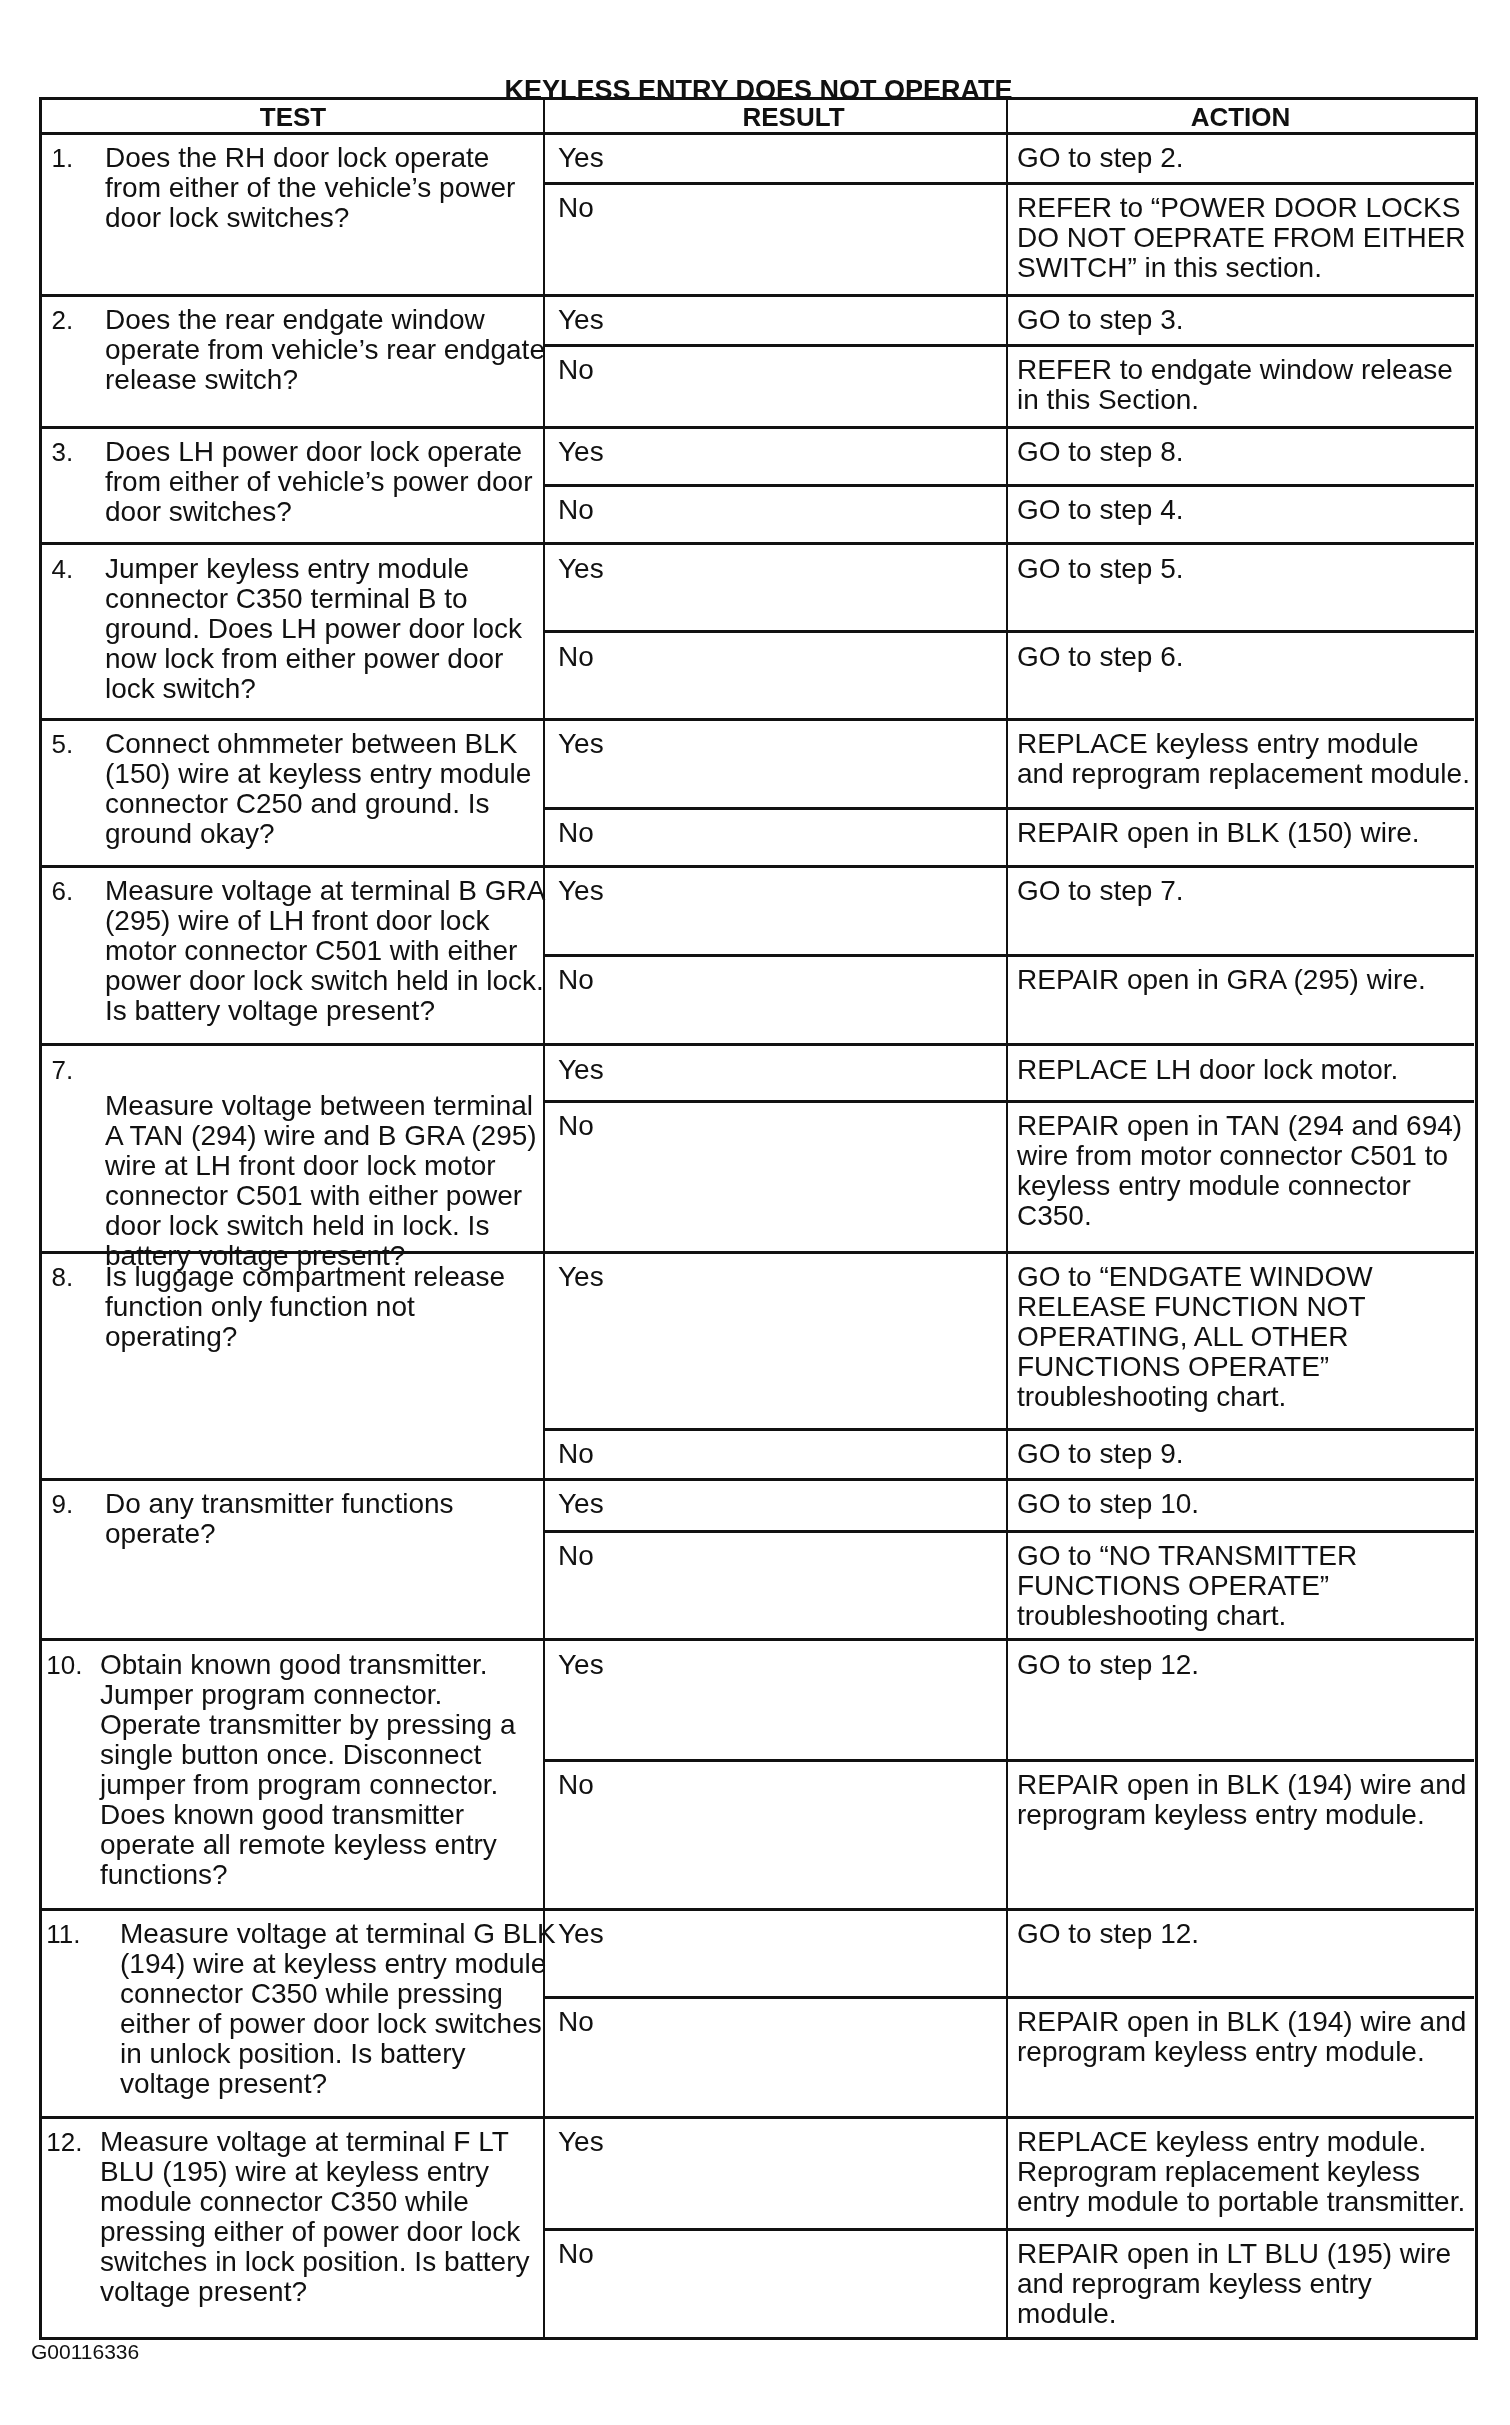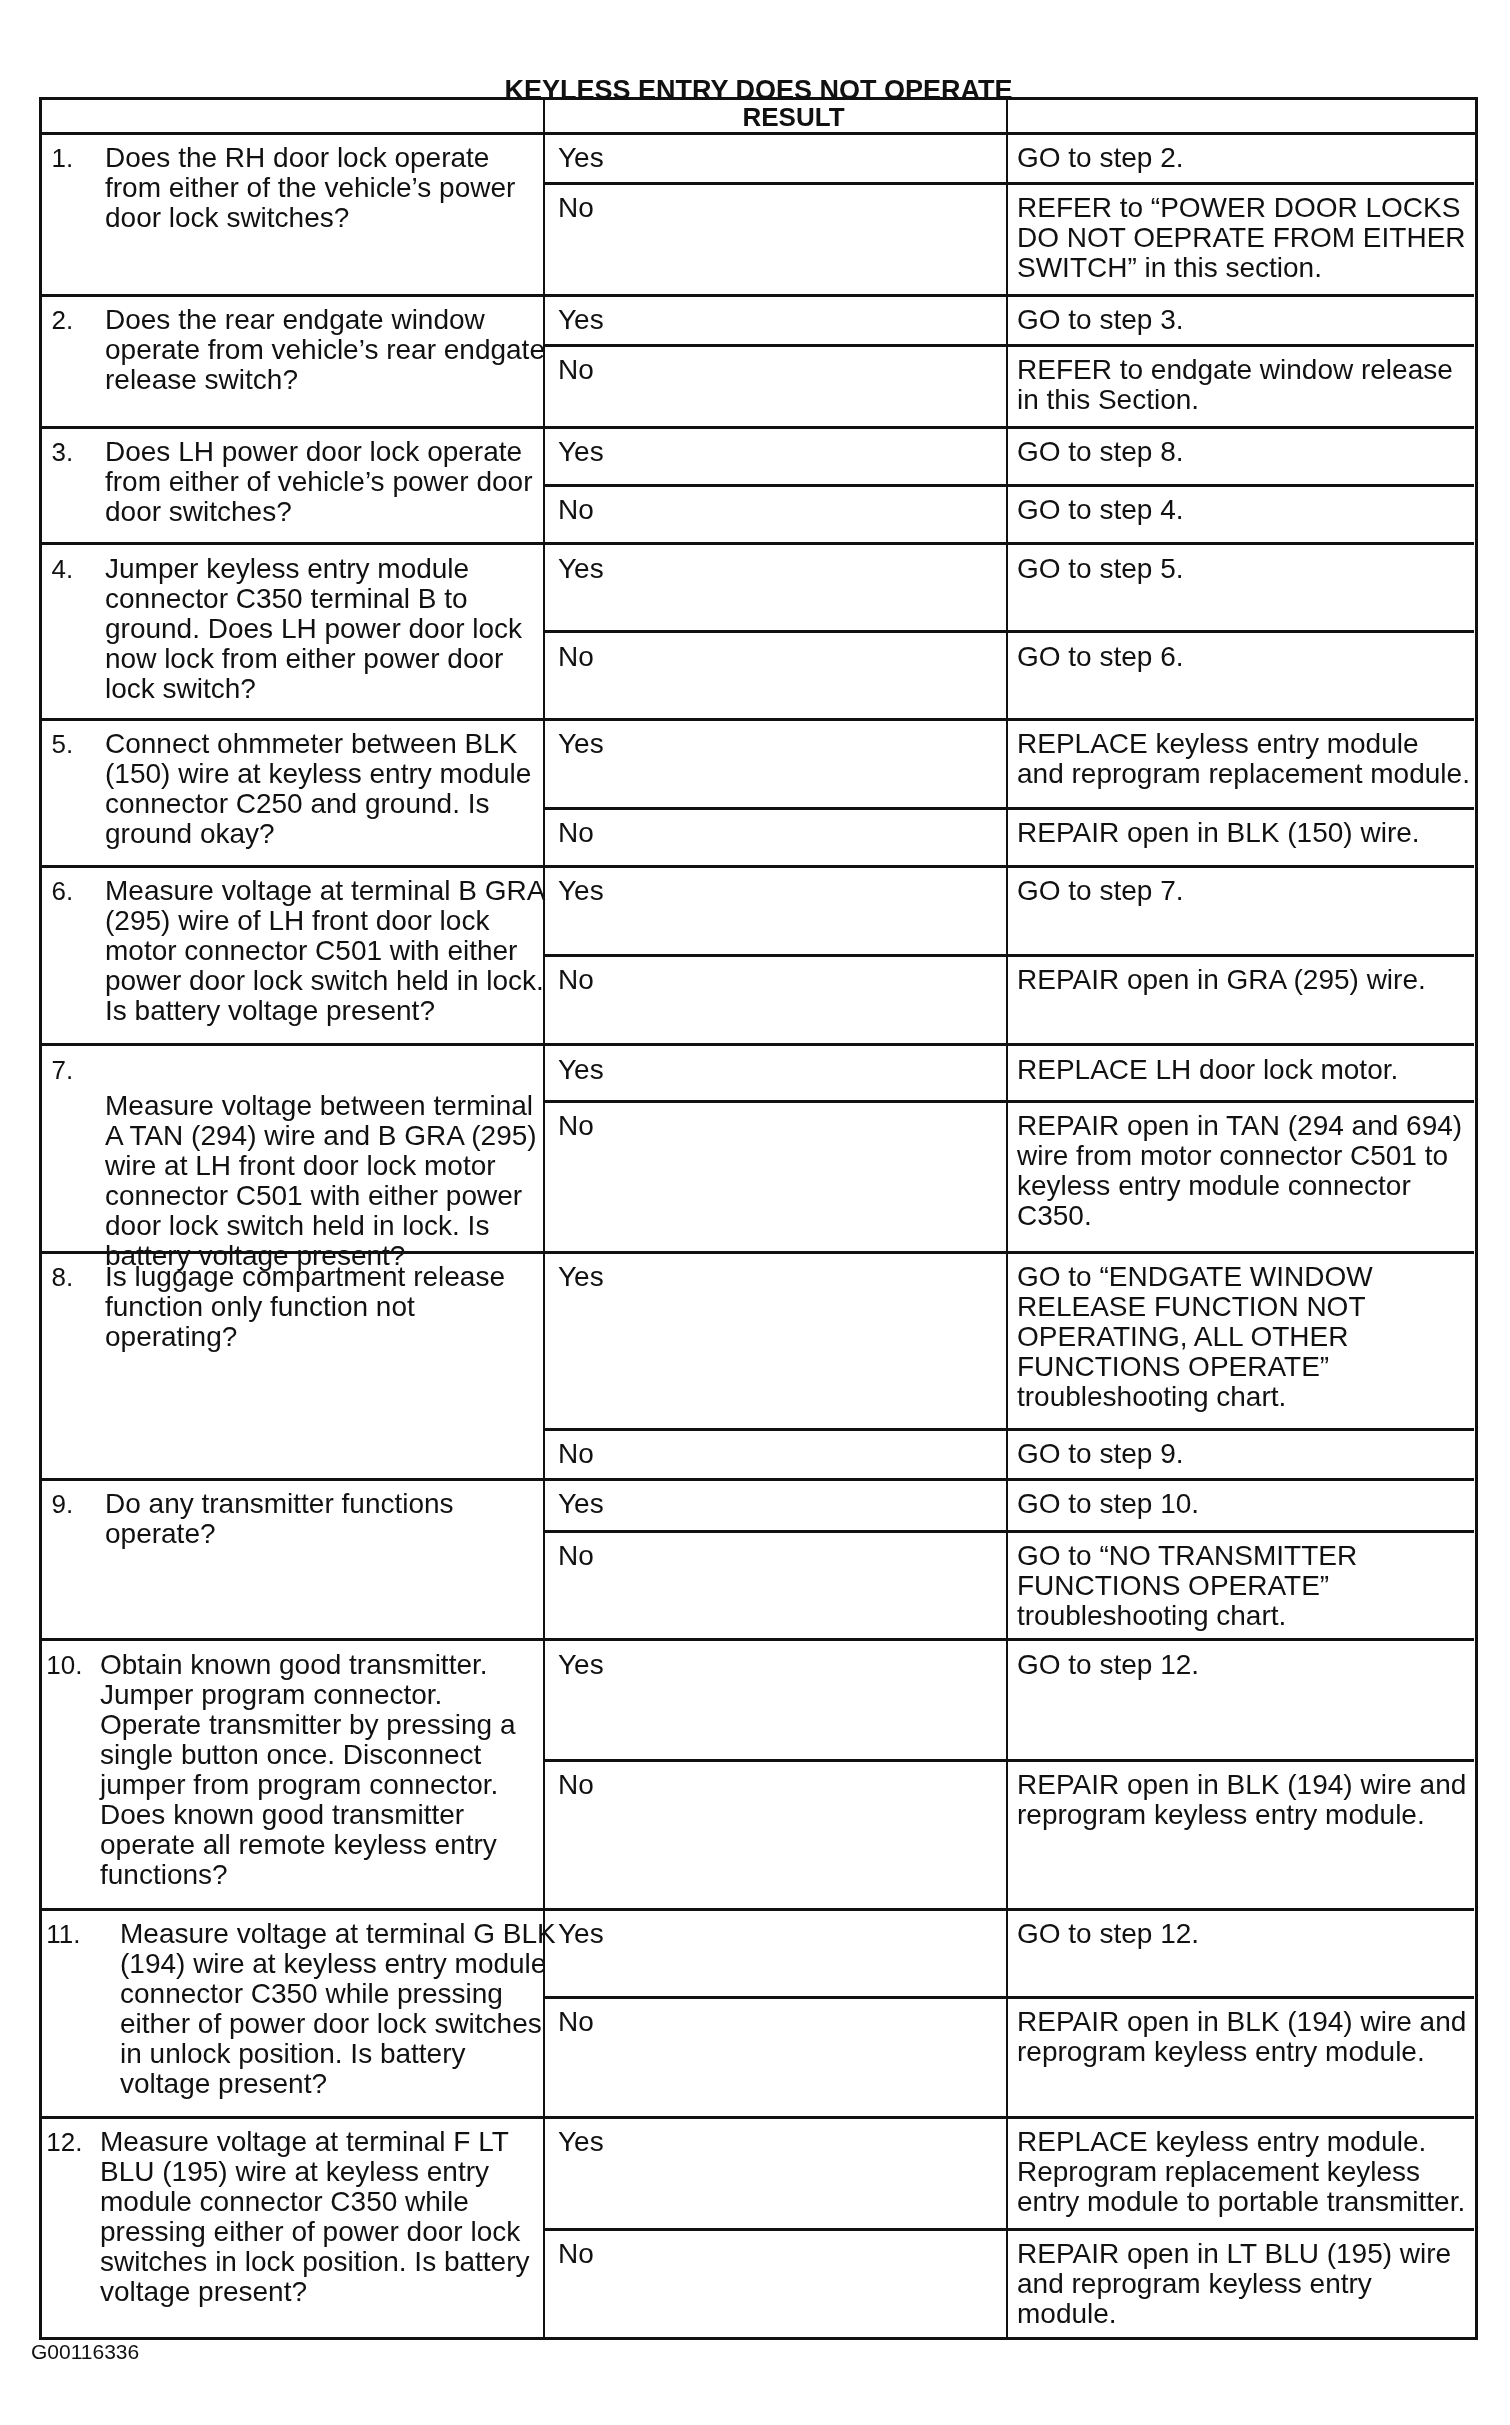--- a/index.html
+++ b/index.html
@@ -83,21 +83,23 @@
     line-height: 24px;
     white-space: nowrap;
   }
 </style>
 </head>
 <body>
 
 <div class="title">KEYLESS ENTRY DOES NOT OPERATE</div>
 
 <div class="table" id="tbl">
+  <div class="hdr" id="h-test" style="left: 0px; width: 502px;">TEST</div>
   <div class="hdr" id="h-result" style="left: 520px; width: 463px;">RESULT</div>
+  <div class="hdr" id="h-action" style="left: 965px; width: 467px;">ACTION</div>
 <div class="vline" style="left: 501px;"></div>
     <div class="vline" style="left: 964px;"></div>
     <div class="hline" style="top: 32px;"></div>
     <div style="position: absolute; left: 0px; top: 0px;">
       <div class="hline" style="top: 194px; width: 1432px;"></div>
       <div class="hline split" style="left: 502px; width: 930px; top: 82px;"></div>
       <div class="testnum" style="left: 9.5px; top: 43px;">1.</div>
       <div class="cell" style="left: 63px; top: 43px;">
         <span class="ln">Does the RH door lock operate</span>
         <span class="ln">from either of the vehicle’s power</span>

